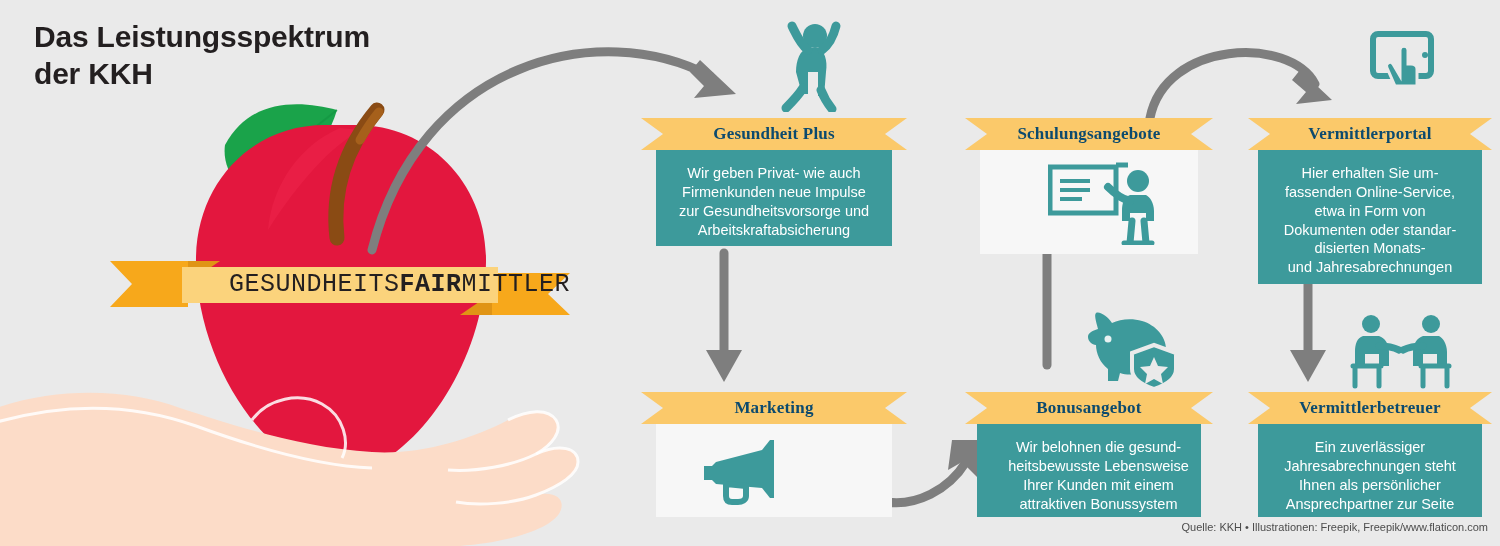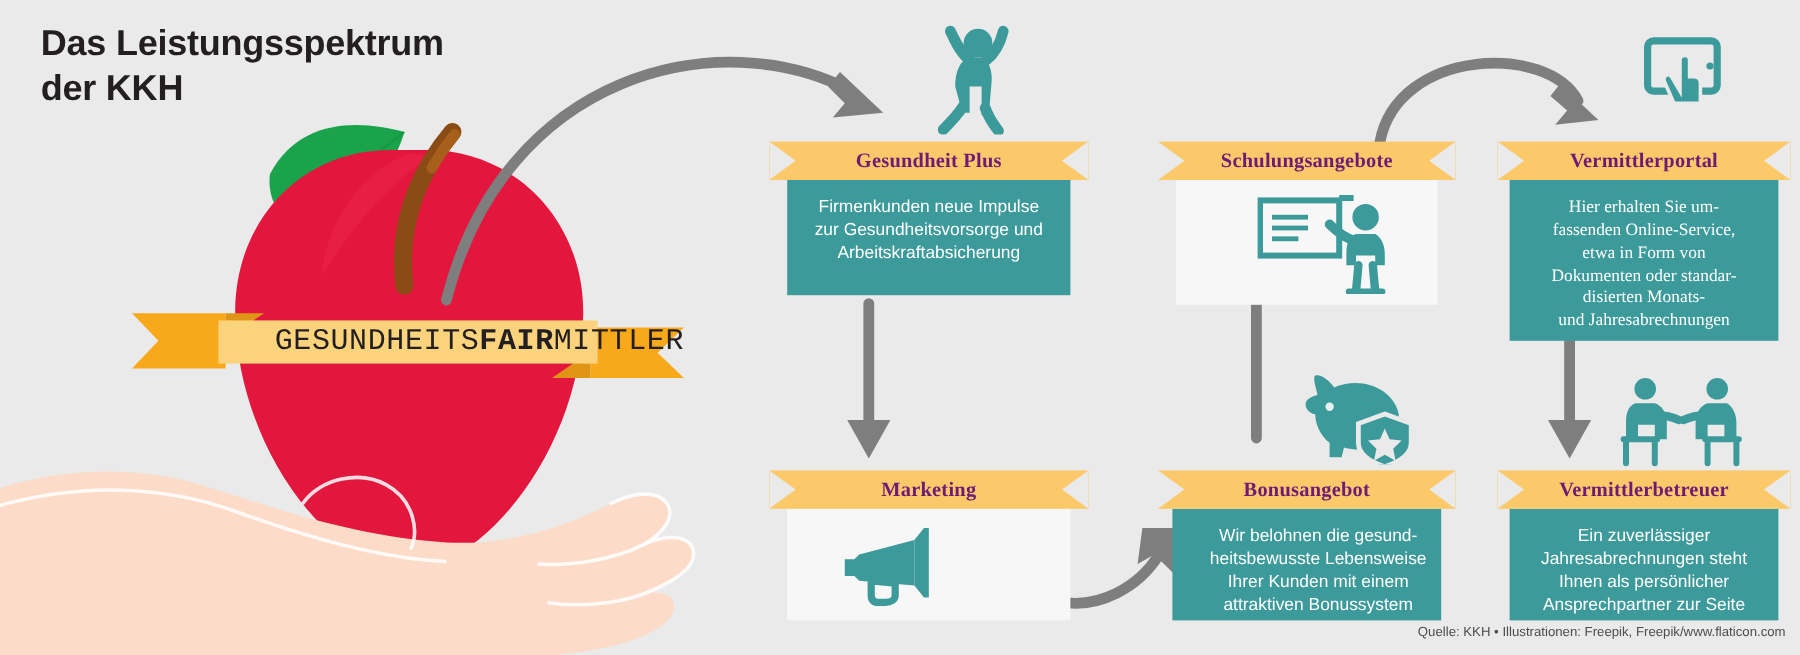--- a/index.html
+++ b/index.html
@@ -31,21 +31,21 @@
     font-family:Liberation Mono, monospace;
   }
   .logo-text b{font-weight:bold;}
 
   
   .card{position:absolute;}
   .banner{
     position:relative;height:32px;
     display:flex;align-items:center;justify-content:center;
     font-family:"Liberation Serif", serif;
-    font-weight:bold;font-size:17px;color:#701a75;
+    font-weight:bold;font-size:17px;color:#0c4a6e;
     background:#fbc96a;
     letter-spacing:0.2px;
   }
   .banner .notch-l,.banner .notch-r{
     position:absolute;top:0;width:22px;height:32px;
   }
   .banner .notch-l{left:0;background:#eaeaea;
     clip-path:polygon(0 0,100% 50%,0 100%);}
   .banner .notch-r{right:0;background:#eaeaea;
     clip-path:polygon(100% 0,0 50%,100% 100%);}
@@ -227,20 +227,21 @@
     <path d="M78 56 L78 76 M102 56 L102 76 M76 56 L104 56" stroke="#3d9a9b" stroke-width="5" stroke-linecap="round" fill="none"></path>
   </svg>
 
   <div class="card" id="card-gesundheit">
     <div class="banner">
       <span class="notch-l"></span>
       <span class="notch-r"></span>
       <span>Gesundheit Plus</span>
     </div>
     <div class="inner body-teal">
+      <div>Wir geben Privat- wie auch</div>
       <div>Firmenkunden neue Impulse</div>
       <div>zur Gesundheitsvorsorge und</div>
       <div>Arbeitskraftabsicherung</div>
     </div>
   </div>
 
   <div class="card" id="card-schulung">
     <div class="banner">
       <span class="notch-l"></span>
       <span class="notch-r"></span>
@@ -261,21 +262,21 @@
       </svg>
     </div>
   </div>
 
   <div class="card" id="card-portal">
     <div class="banner">
       <span class="notch-l"></span>
       <span class="notch-r"></span>
       <span>Vermittlerportal</span>
     </div>
-    <div class="inner body-teal" style="font-family:Liberation Serif, serif;">
+    <div class="inner body-teal" style="">
       <div>Hier erhalten Sie um-</div>
       <div>fassenden Online-Service,</div>
       <div>etwa in Form von</div>
       <div>Dokumenten oder standar-</div>
       <div>disierten Monats-</div>
       <div>und Jahresabrechnungen</div>
     </div>
   </div>
 
   <div class="card" id="card-marketing">

